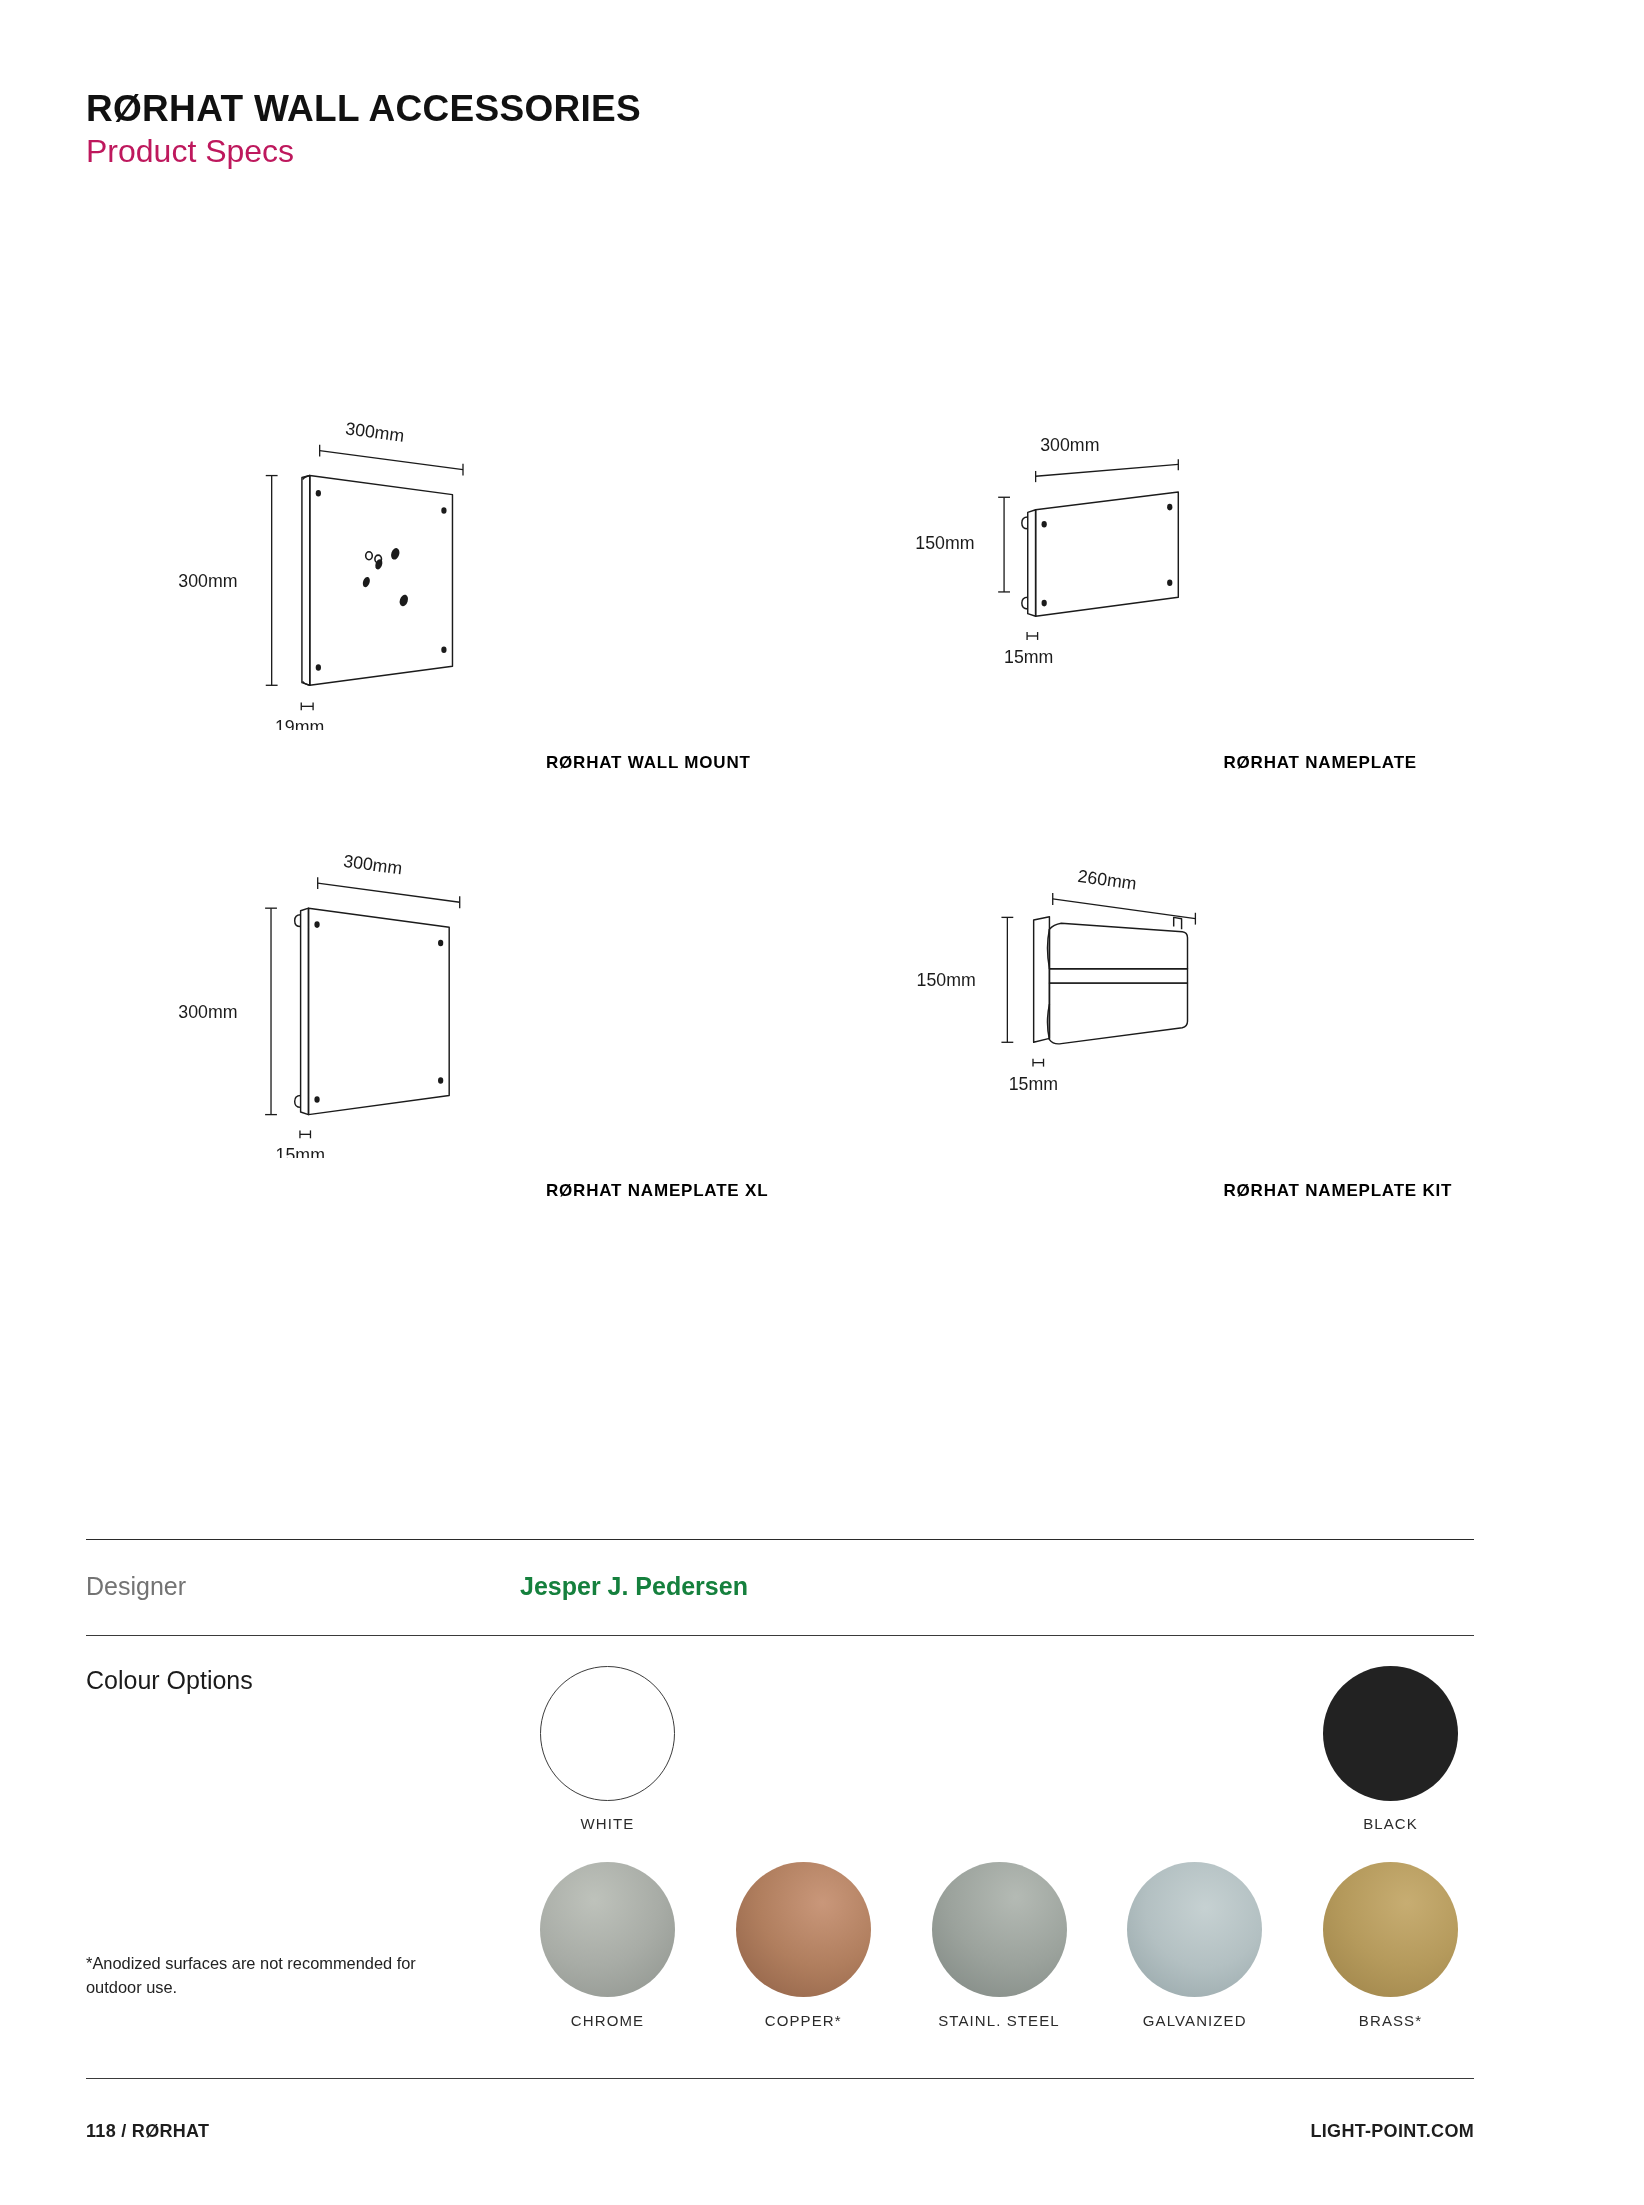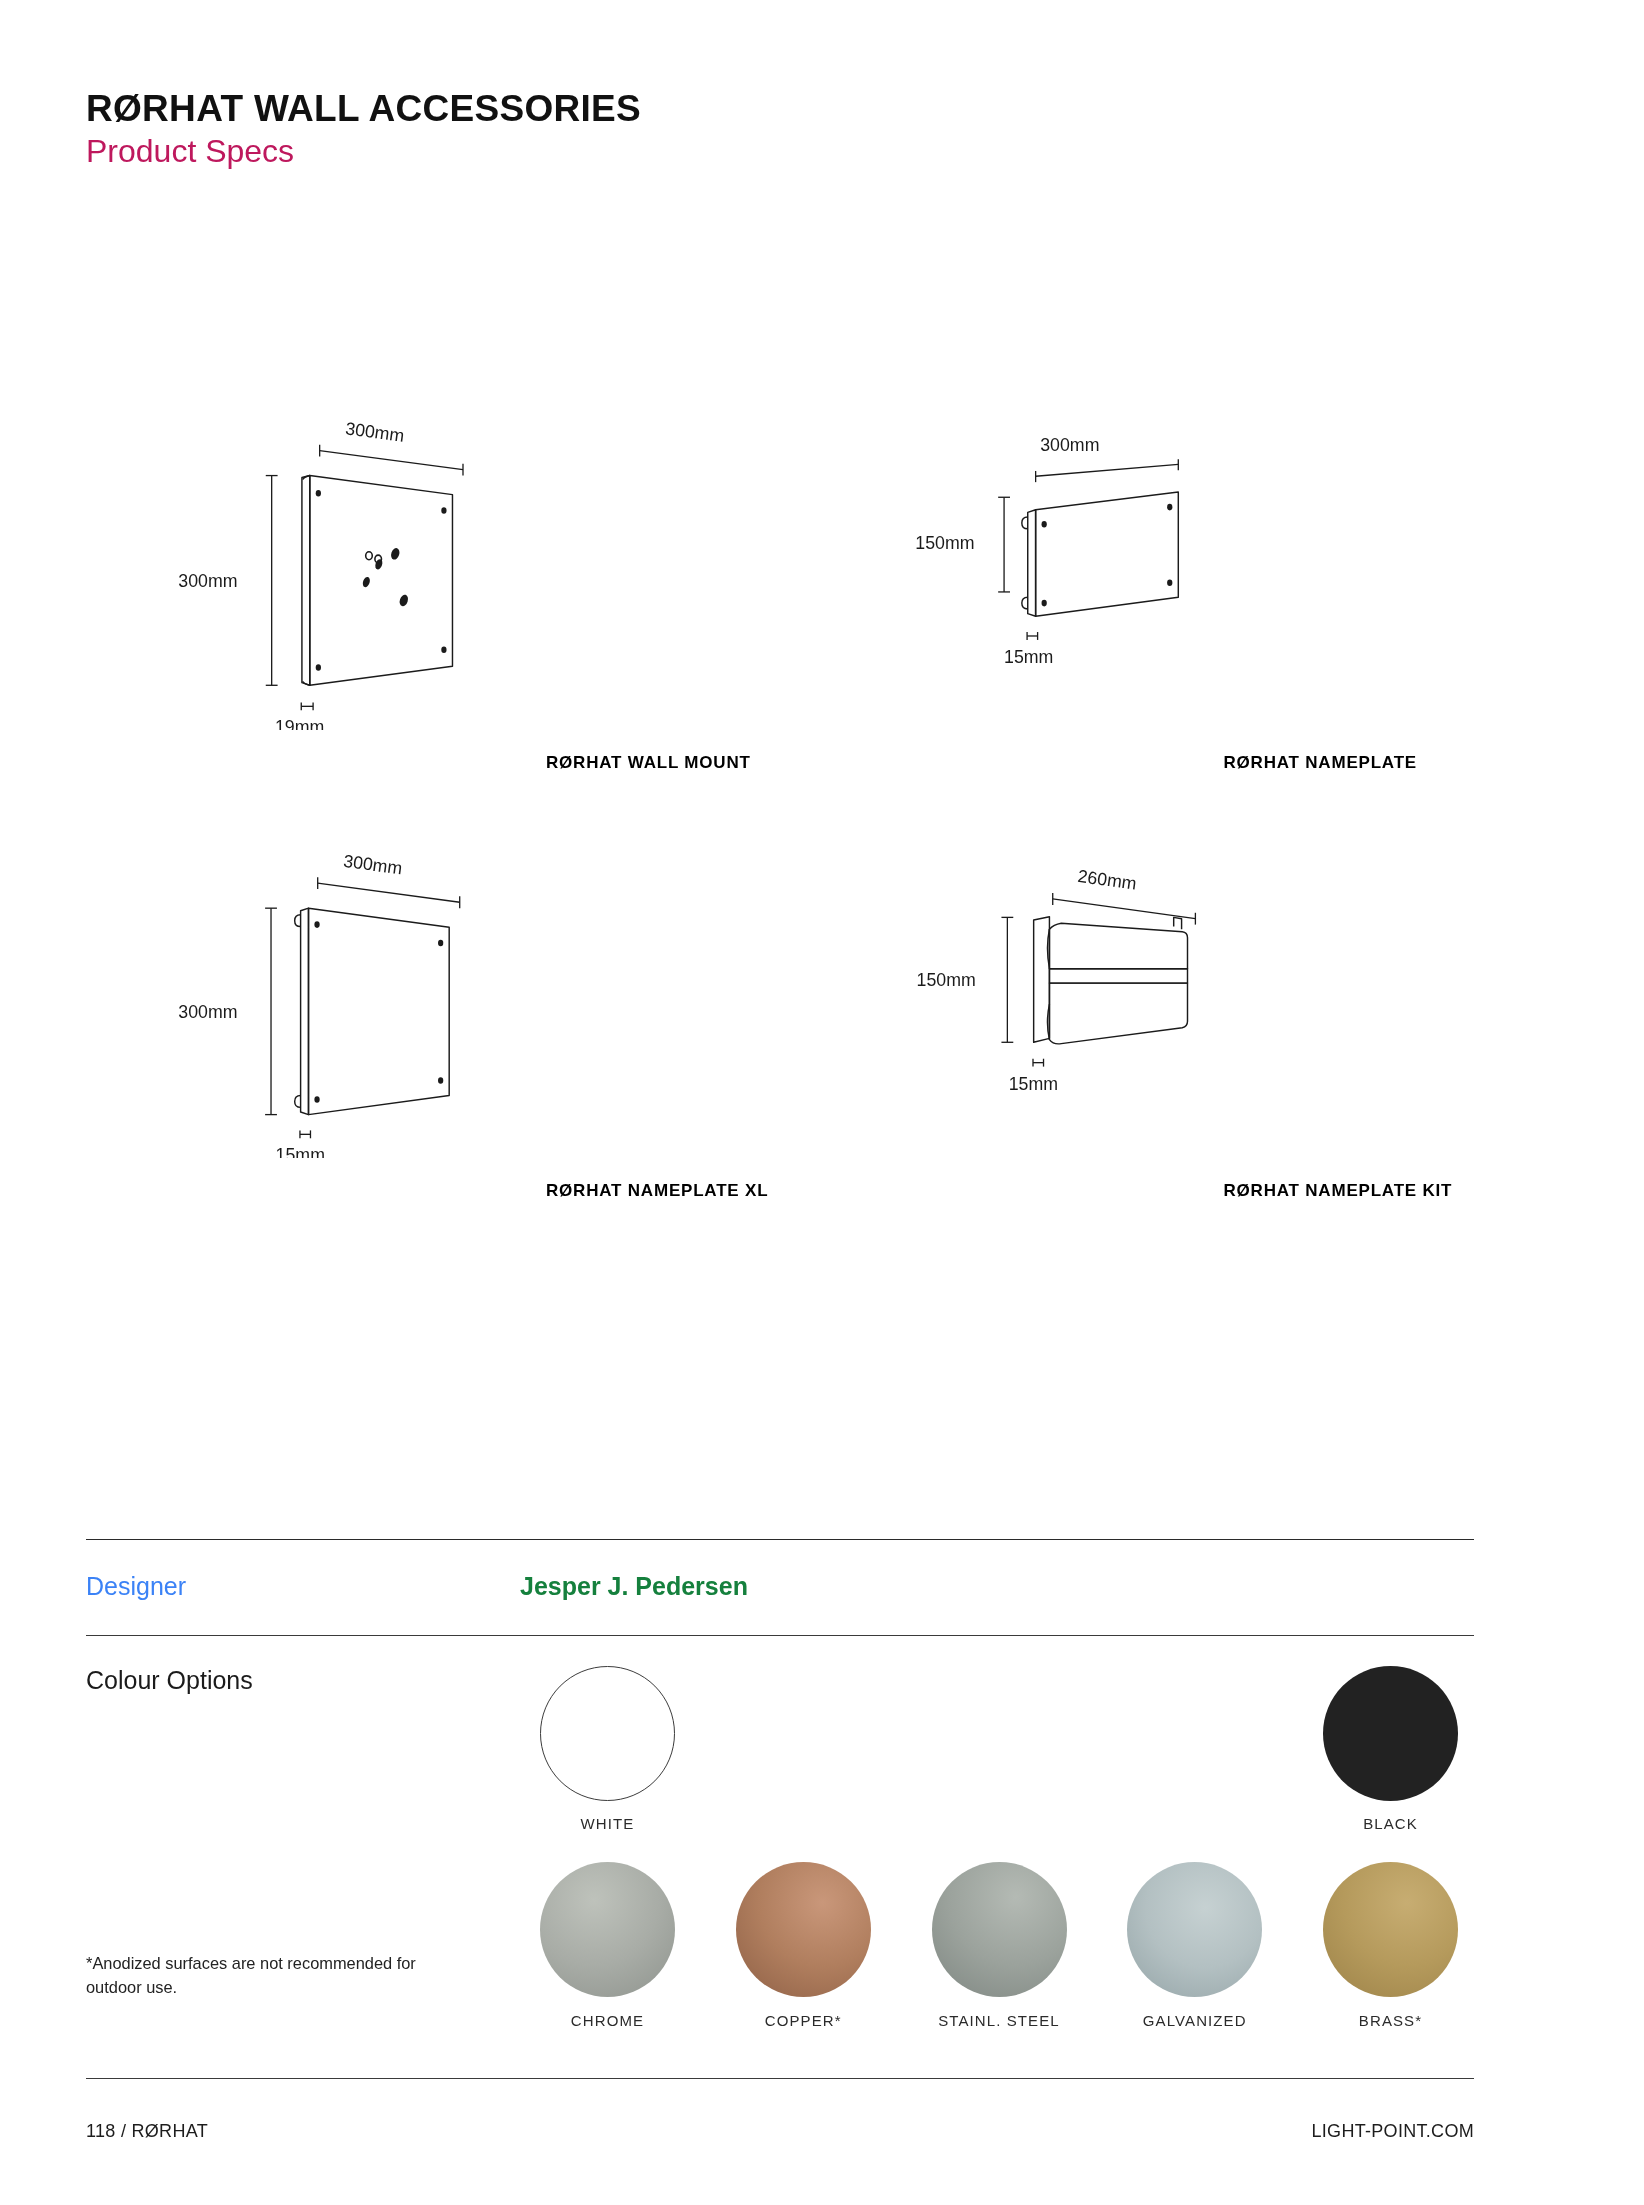--- a/index.html
+++ b/index.html
@@ -95,21 +95,21 @@
   }
   .rule.thin { height: 0.7px; background: #3a3a3a; }
   .specrow {
     display: flex;
     align-items: flex-start;
   }
   .speclabel {
     width: 434px;
     font-size: 25px;
     font-weight: 300;
-    color: #3b82f6;
+    color: #737373;
   }
   .specvalue {
     font-size: 25px;
     font-weight: 700;
     color: #15803d;
   }
   .designer-row {
     padding: 32px 0 34px 0;
   }
 
@@ -171,21 +171,21 @@
 
   
   .footer {
     position: absolute;
     left: 86px;
     top: 2121px;
     width: 1388px;
     display: flex;
     justify-content: space-between;
     font-size: 18px;
-    font-weight: 400;
+    font-weight: 700;
     color: #1d1d1d;
     letter-spacing: 0.3px;
   }
   .footer-rule {
     position: absolute;
     left: 86px;
     top: 2078px;
     width: 1388px;
     height: 0.7px;
     background: #3a3a3a;

